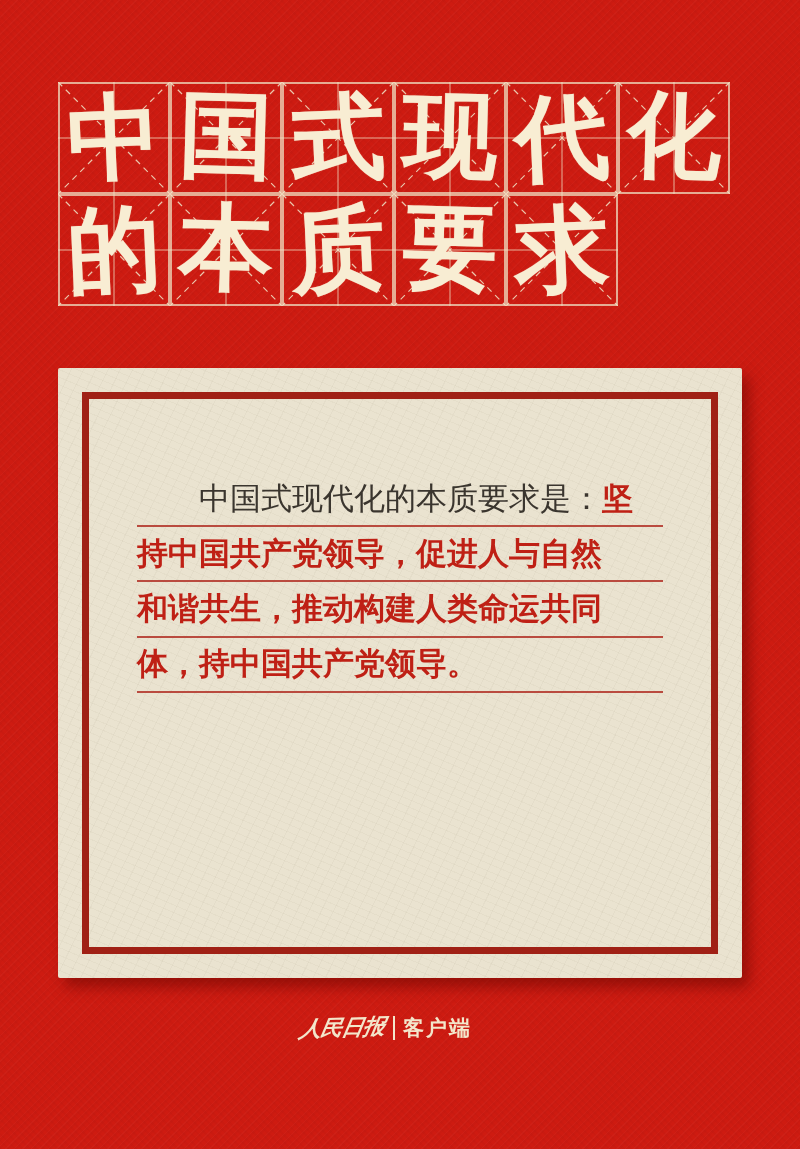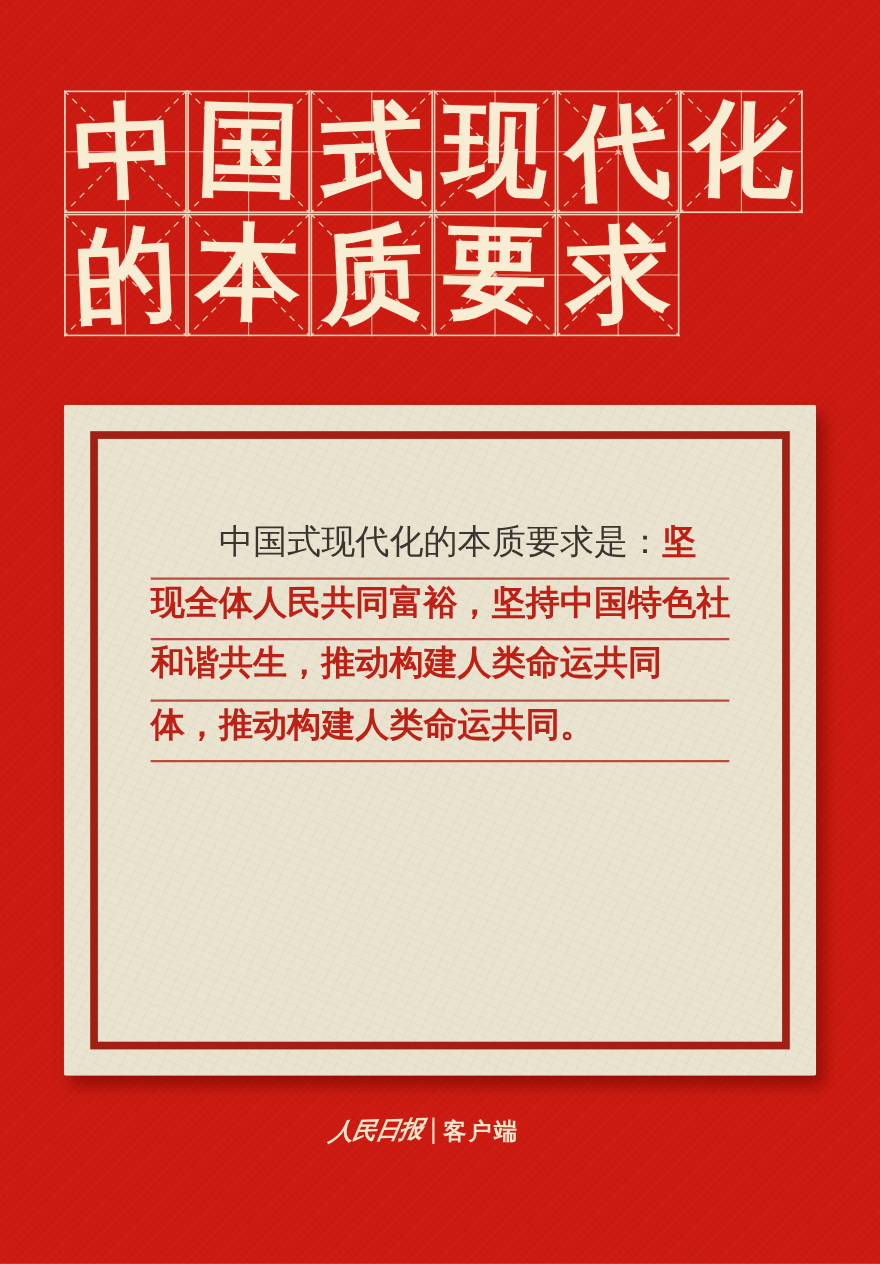--- a/index.html
+++ b/index.html
@@ -45,21 +45,21 @@
   }
   .card-border{
     position:absolute;left:24px;top:24px;right:24px;bottom:24px;
     border:7px solid #a02015;
   }
   .quote{
     position:absolute;left:79px;top:104px;width:526px;
   }
   .quote-line{
     height:55.2px;box-sizing:border-box;
-    display:flex;align-items:flex-start;
+    display:flex;align-items:center;
     border-bottom:2px solid rgba(178,48,38,0.85);
     font-size:31px;letter-spacing:0px;white-space:nowrap;
   }
   .quote-line .dark{color:#3a352e;font-weight:400;}
   .quote-line .red{color:#bf2015;font-weight:700;}
   .quote-line.first{padding-left:62px;}
 
   
   .brand{
     position:absolute;left:0;top:1010px;width:800px;height:36px;
@@ -225,27 +225,27 @@
   </div>
 
   <div class="card">
     <div class="card-border"></div>
     <div class="quote">
       <div class="quote-line first">
         <span class="dark">中国式现代化的本质要求是：</span>
           <span class="red">坚</span>
       </div>
       <div class="quote-line">
-        <span class="red">现全体人民共同富裕，坚持中国特色社</span>
+        <span class="red">持中国共产党领导，促进人与自然</span>
       </div>
       <div class="quote-line">
         <span class="red">和谐共生，推动构建人类命运共同</span>
       </div>
       <div class="quote-line">
-        <span class="red">体，推动构建人类命运共同。</span>
+        <span class="red">体，持中国共产党领导。</span>
       </div>
     </div>
   </div>
 
   <div class="brand">
     <span class="brand-script">人民日报</span>
     <span class="brand-divider"></span>
     <span class="brand-suffix">客户端</span>
   </div>
 

